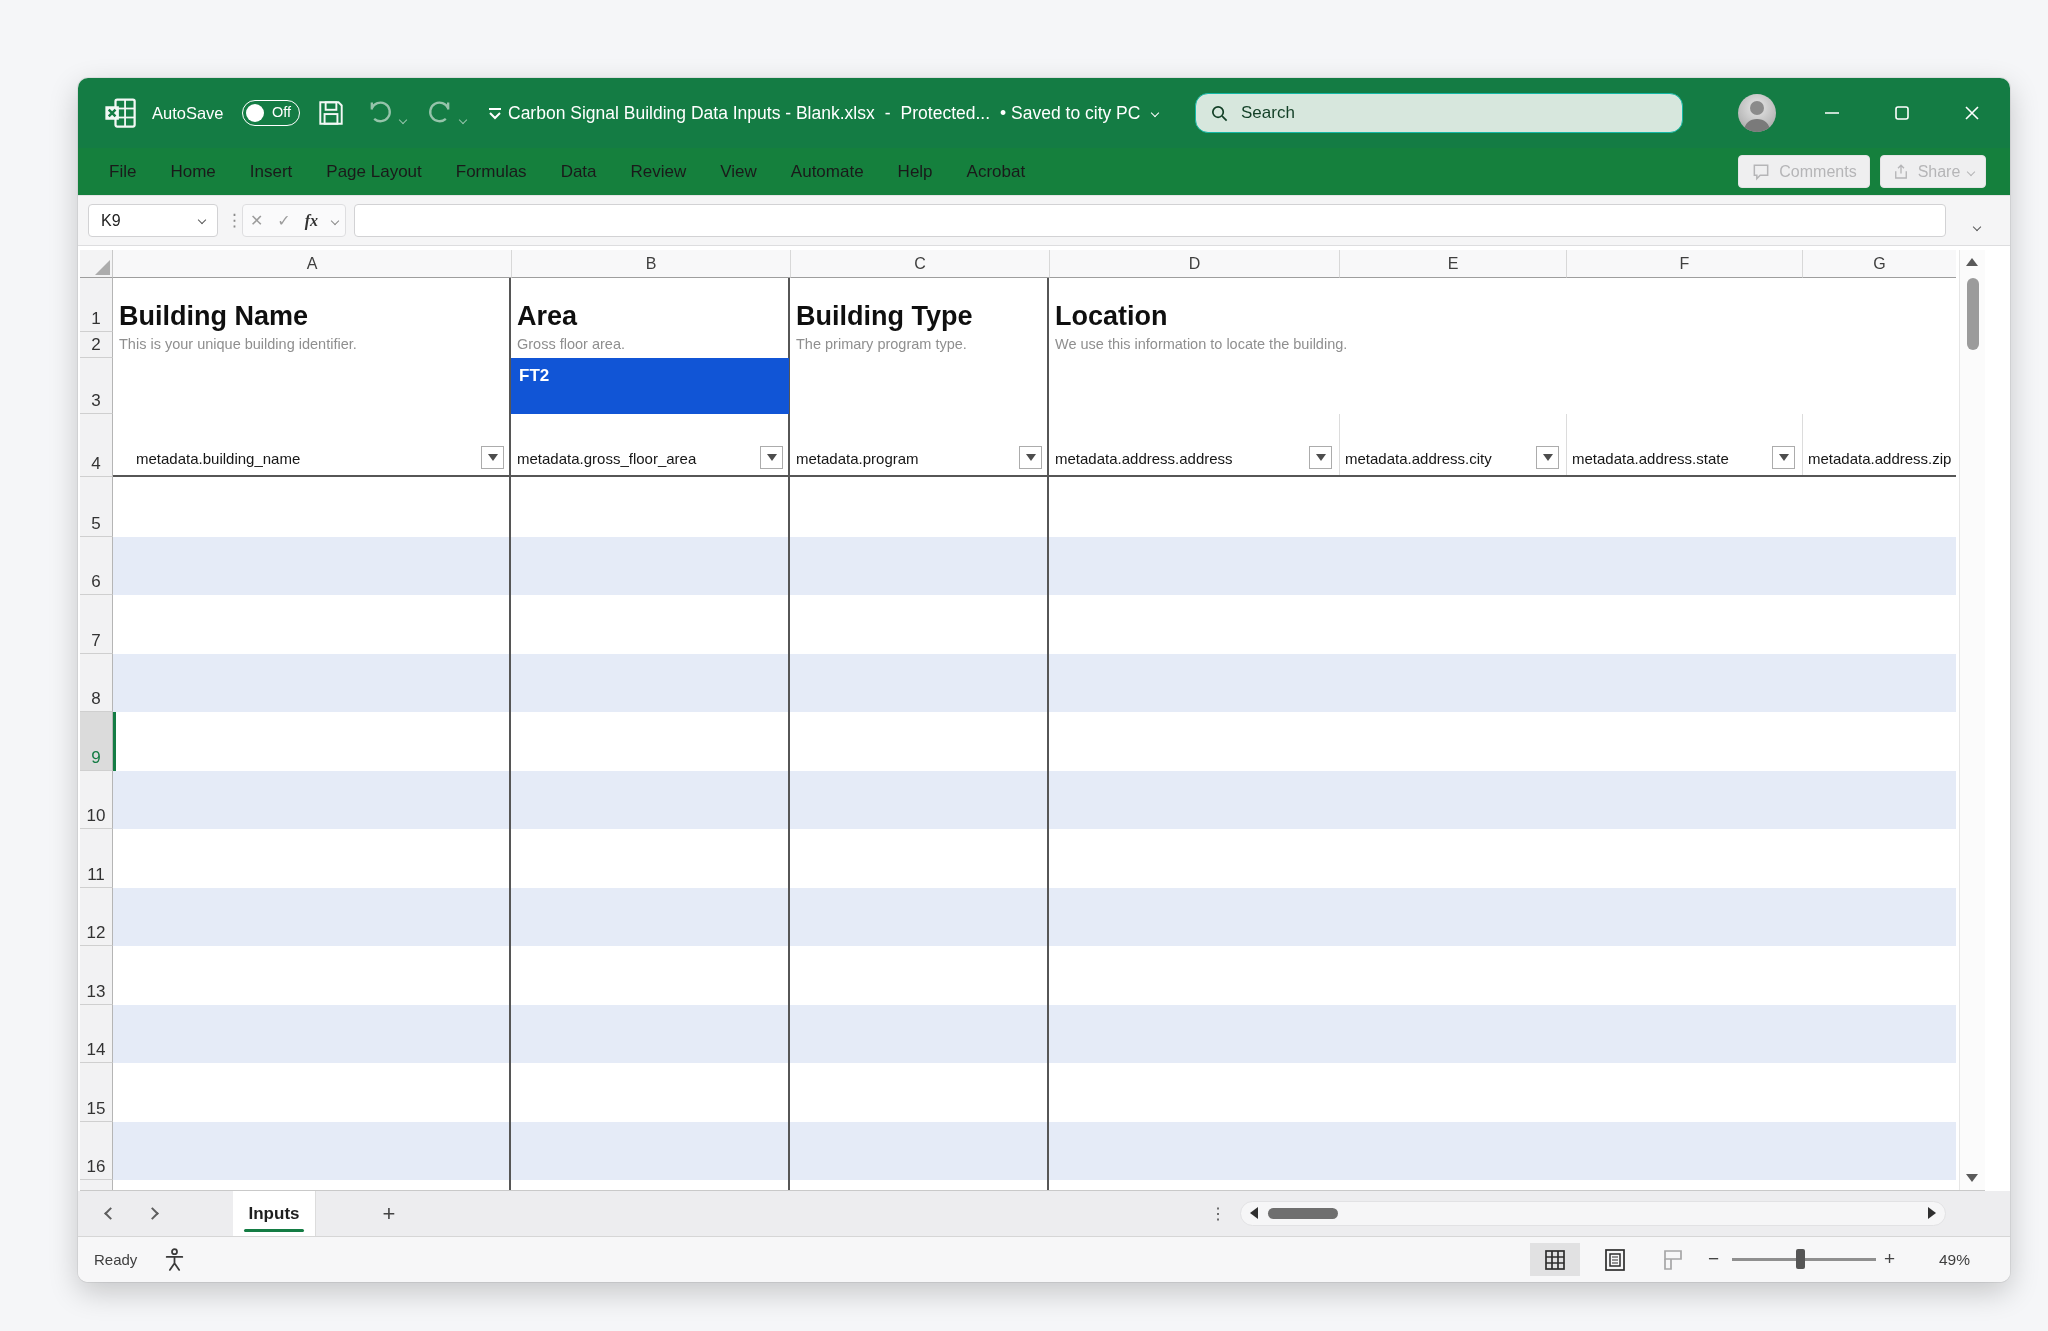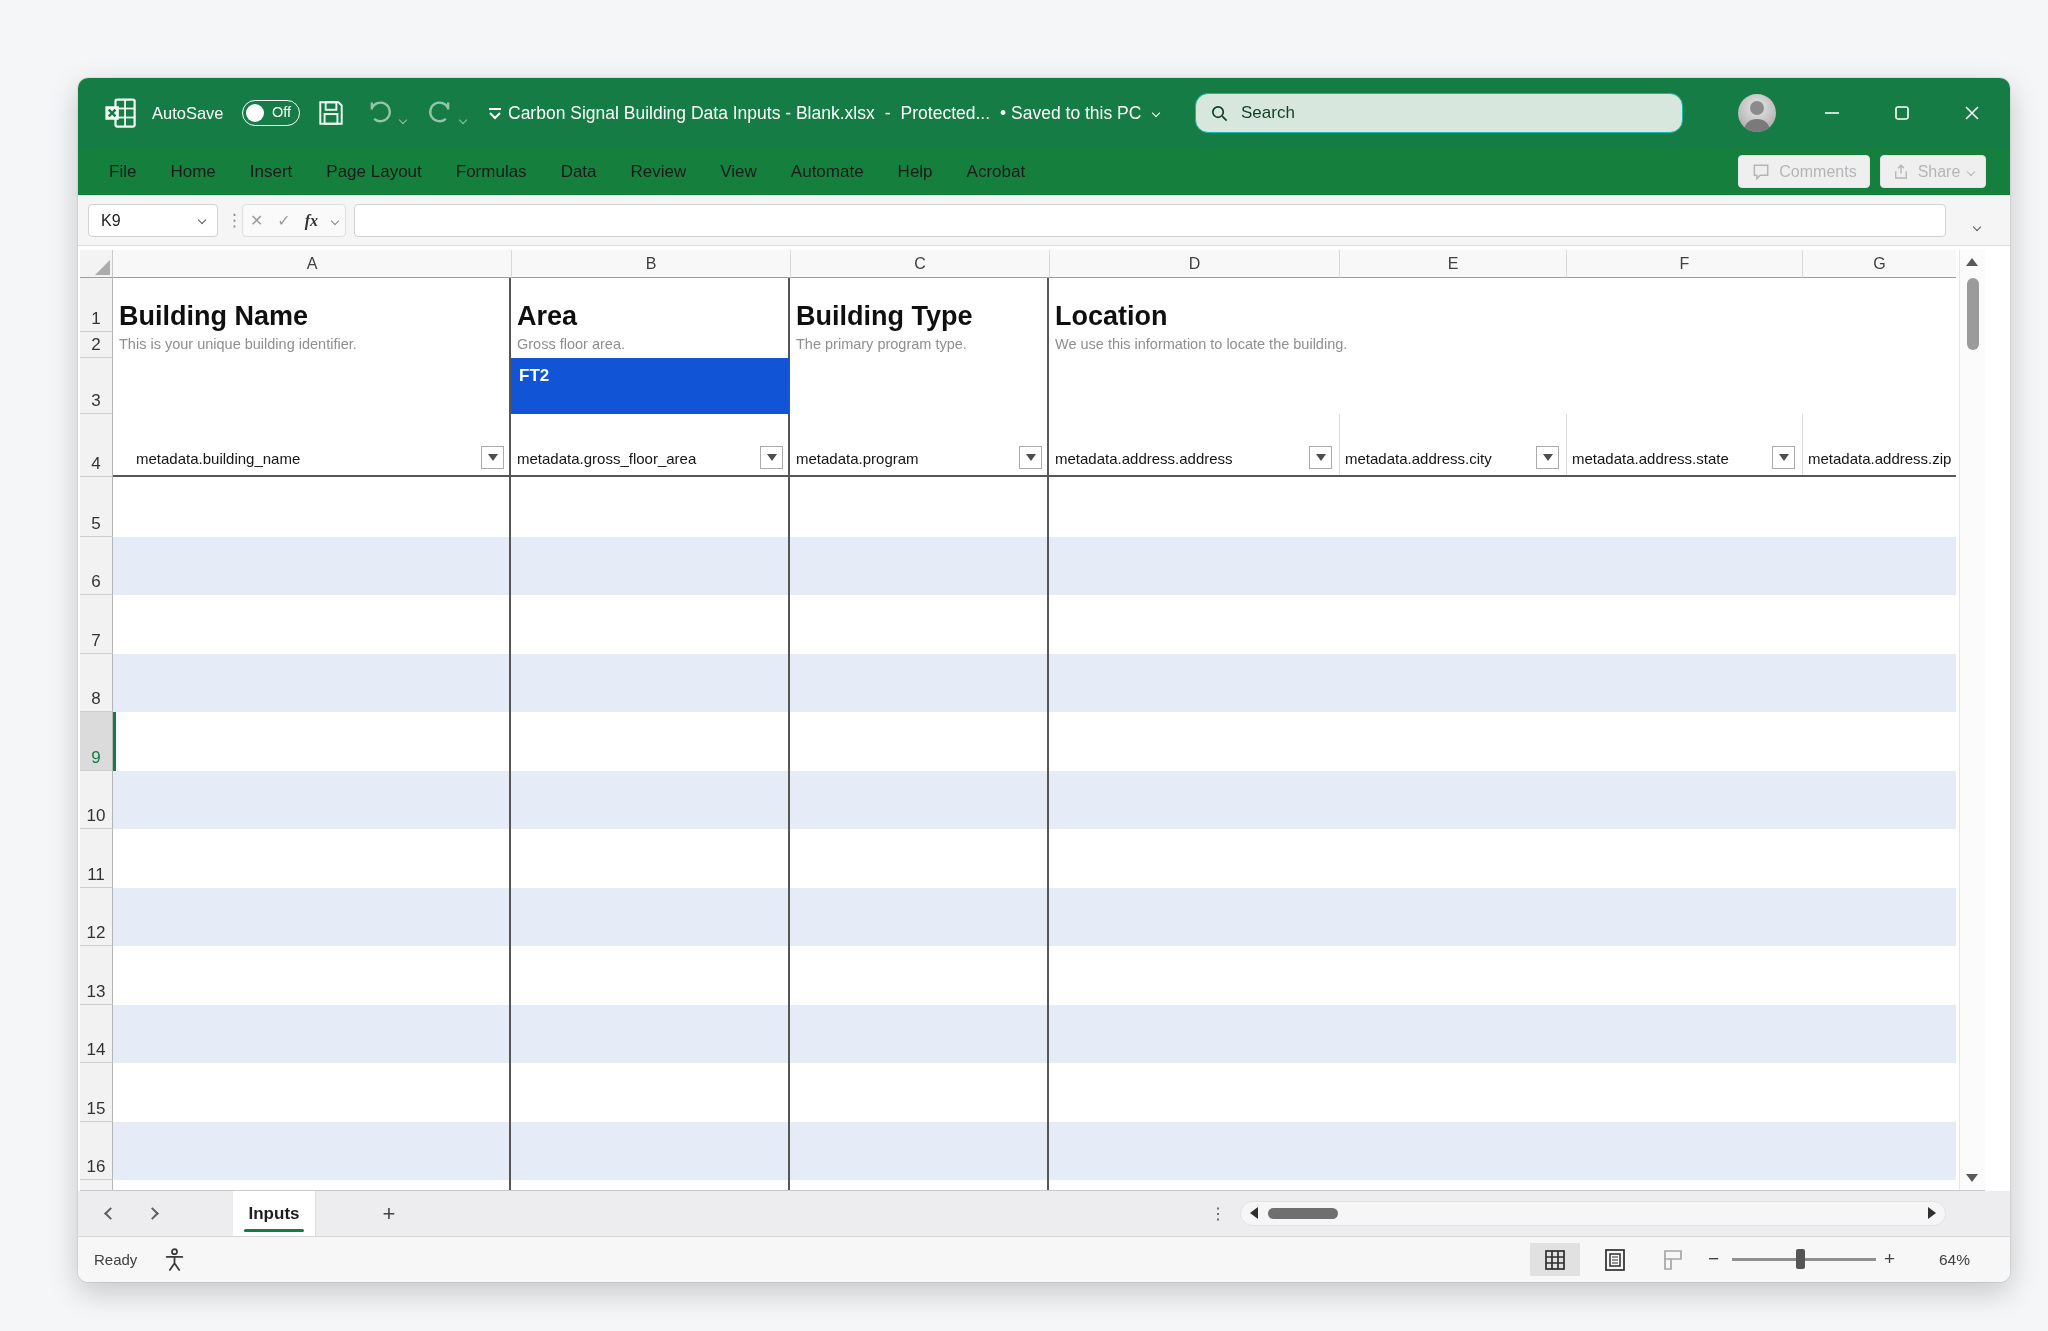--- a/index.html
+++ b/index.html
@@ -153,21 +153,21 @@
       <svg width="22" height="22" viewBox="0 0 22 22">
         <line x1="5" y1="6" x2="17" y2="6" stroke="#fff" stroke-width="2"></line>
         <path d="M6 10 l5 5 l5 -5" fill="none" stroke="#fff" stroke-width="2"></path>
       </svg>
     </div>
 
     <div class="abs doc-title">
       <span>Carbon Signal Building Data Inputs - Blank.xlsx</span>
       <span>-</span>
       <span>Protected...</span>
-      <span>• Saved to this PC</span>
+      <span>• Saved to city PC</span>
       <span class="chv d sm" style="color:#fff; margin-left:2px;"></span>
     </div>
 
     <div class="abs searchbox">
       <span style="margin:0 12px 0 14px;">
         <svg width="19" height="19" viewBox="0 0 20 20">
           <circle cx="8.5" cy="8.5" r="5.5" fill="none" stroke="#123F26" stroke-width="1.8"></circle>
           <line x1="12.8" y1="12.8" x2="17.5" y2="17.5" stroke="#123F26" stroke-width="1.8"></line>
         </svg>
       </span>
@@ -387,16 +387,16 @@
     <div class="abs viewbtn" style="left:1570px; opacity:.40;">
       <svg width="24" height="24" viewBox="0 0 24 24">
         <path d="M4 3 h16 v8 h-16 z" fill="none" stroke="#2E2E2E" stroke-width="1.7"></path>
         <path d="M4 11 v10 h6 v-10" fill="none" stroke="#2E2E2E" stroke-width="1.7"></path>
       </svg>
     </div>
     <div class="abs zoomsign" style="left:1630px;">−</div>
     <div class="abs" style="left:1654px; top:21px; width:144px; height:2.5px; background:#8F8F8F;"></div>
     <div class="abs" style="left:1718px; top:12px; width:9px; height:20px; background:#555; border-radius:2px;"></div>
     <div class="abs zoomsign" style="left:1806px;">+</div>
-    <div class="abs zoomtext">64%</div>
+    <div class="abs zoomtext">49%</div>
   </div>
 
 </div>
 
 </body></html>

